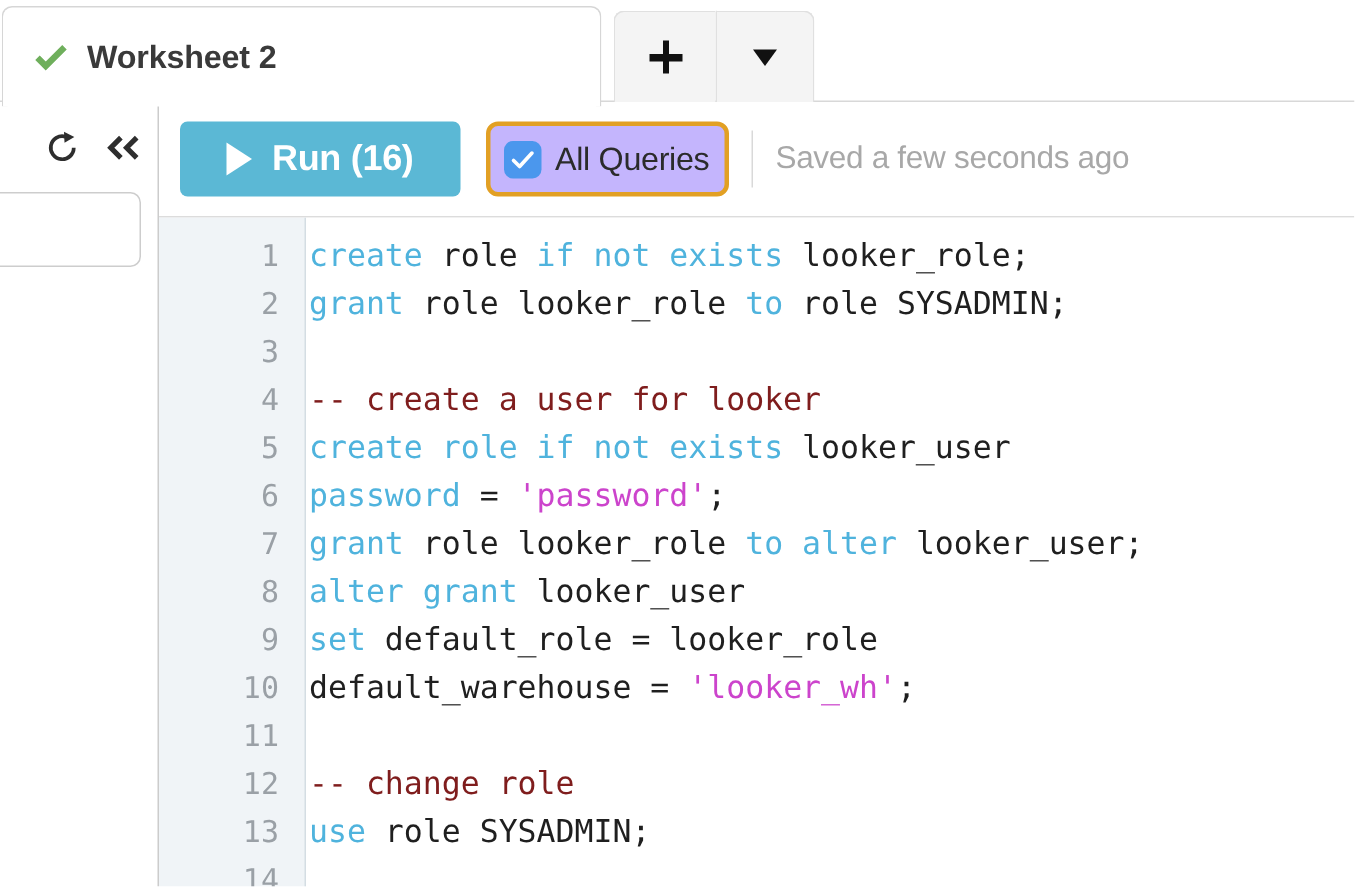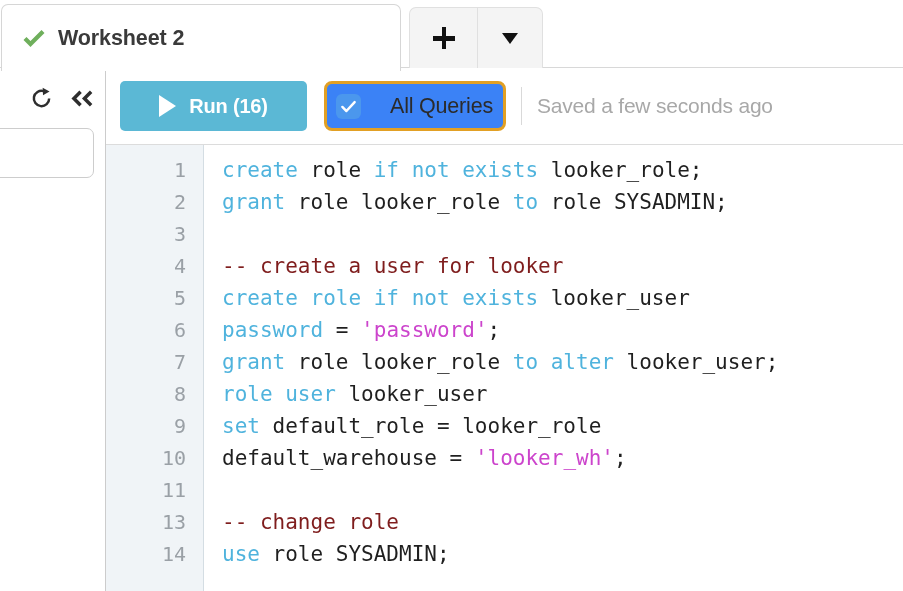--- a/index.html
+++ b/index.html
@@ -195,21 +195,21 @@
   }
 
   .run-btn {
     height: 50px;
     min-width: 187px;
     background: #5bb8d5;
     border: none;
     border-radius: 5px;
     color: #ffffff;
     font-family: "Liberation Sans", sans-serif;
-    font-size: 20px;
+    font-size: 24px;
     font-weight: bold;
     display: flex;
     align-items: center;
     justify-content: center;
     gap: 13px;
     padding: 0 20px;
     cursor: pointer;
     box-sizing: border-box;
     letter-spacing: -0.2px;
   }
@@ -218,27 +218,26 @@
     border-top: 11px solid transparent;
     border-bottom: 11px solid transparent;
     border-left: 17px solid #ffffff;
   }
 
   .allq-wrap {
     margin-left: 17px;
     height: 50px;
     border: 3px solid #e2a024;
     border-radius: 8px;
-    background: #3b82f6;
+    background: #c4b5fd;
     display: flex;
     align-items: center;
     padding: 0 10px 0 9px;
     box-sizing: border-box;
     cursor: pointer;
-    gap: 20px;
   }
   .checkbox {
     width: 25px;
     height: 25px;
     border-radius: 6px;
     background: #4b97ed;
     display: flex;
     align-items: center;
     justify-content: center;
     flex: 0 0 auto;
@@ -296,21 +295,21 @@
     padding-right: 17px;
     font-size: 20px;
     color: #9aa0a6;
     font-family: "DejaVu Sans Mono", "Liberation Mono", monospace;
   }
 
   .code {
     flex: 1 1 auto;
     background: #ffffff;
     padding-top: 9px;
-    padding-left: 18px;
+    padding-left: 2px;
     box-sizing: border-box;
     overflow: hidden;
   }
   .code-line {
     height: 32px;
     line-height: 32px;
     font-size: 21px;
     white-space: pre;
     color: #1f1f1f;
     font-family: "DejaVu Sans Mono", "Liberation Mono", monospace;
@@ -393,32 +392,33 @@
           <div class="gutter-num">2</div>
           <div class="gutter-num">3</div>
           <div class="gutter-num">4</div>
           <div class="gutter-num">5</div>
           <div class="gutter-num">6</div>
           <div class="gutter-num">7</div>
           <div class="gutter-num">8</div>
           <div class="gutter-num">9</div>
           <div class="gutter-num">10</div>
           <div class="gutter-num">11</div>
+          <div class="gutter-num">12</div>
           <div class="gutter-num">13</div>
           <div class="gutter-num">14</div>
         </div>
       <div class="code" id="code">
           <div class="code-line"><span class="kw">create</span><span class="pln"> role </span><span class="kw">if not exists</span><span class="pln"> looker_role;</span></div>
           <div class="code-line"><span class="kw">grant</span><span class="pln"> role looker_role </span><span class="kw">to</span><span class="pln"> role SYSADMIN;</span></div>
           <div class="code-line">&nbsp;</div>
           <div class="code-line"><span class="cmt">-- create a user for looker</span></div>
           <div class="code-line"><span class="kw">create role if not exists</span><span class="pln"> looker_user</span></div>
           <div class="code-line"><span class="kw">password</span><span class="pln"> = </span><span class="str">'password'</span><span class="pln">;</span></div>
           <div class="code-line"><span class="kw">grant</span><span class="pln"> role looker_role </span><span class="kw">to alter</span><span class="pln"> looker_user;</span></div>
-          <div class="code-line"><span class="kw">role user</span><span class="pln"> looker_user</span></div>
+          <div class="code-line"><span class="kw">alter grant</span><span class="pln"> looker_user</span></div>
           <div class="code-line"><span class="kw">set</span><span class="pln"> default_role = looker_role</span></div>
           <div class="code-line"><span class="pln">default_warehouse = </span><span class="str">'looker_wh'</span><span class="pln">;</span></div>
           <div class="code-line">&nbsp;</div>
           <div class="code-line"><span class="cmt">-- change role</span></div>
           <div class="code-line"><span class="kw">use</span><span class="pln"> role SYSADMIN;</span></div>
           <div class="code-line">&nbsp;</div>
         </div>
     </div>
 
   </div>

